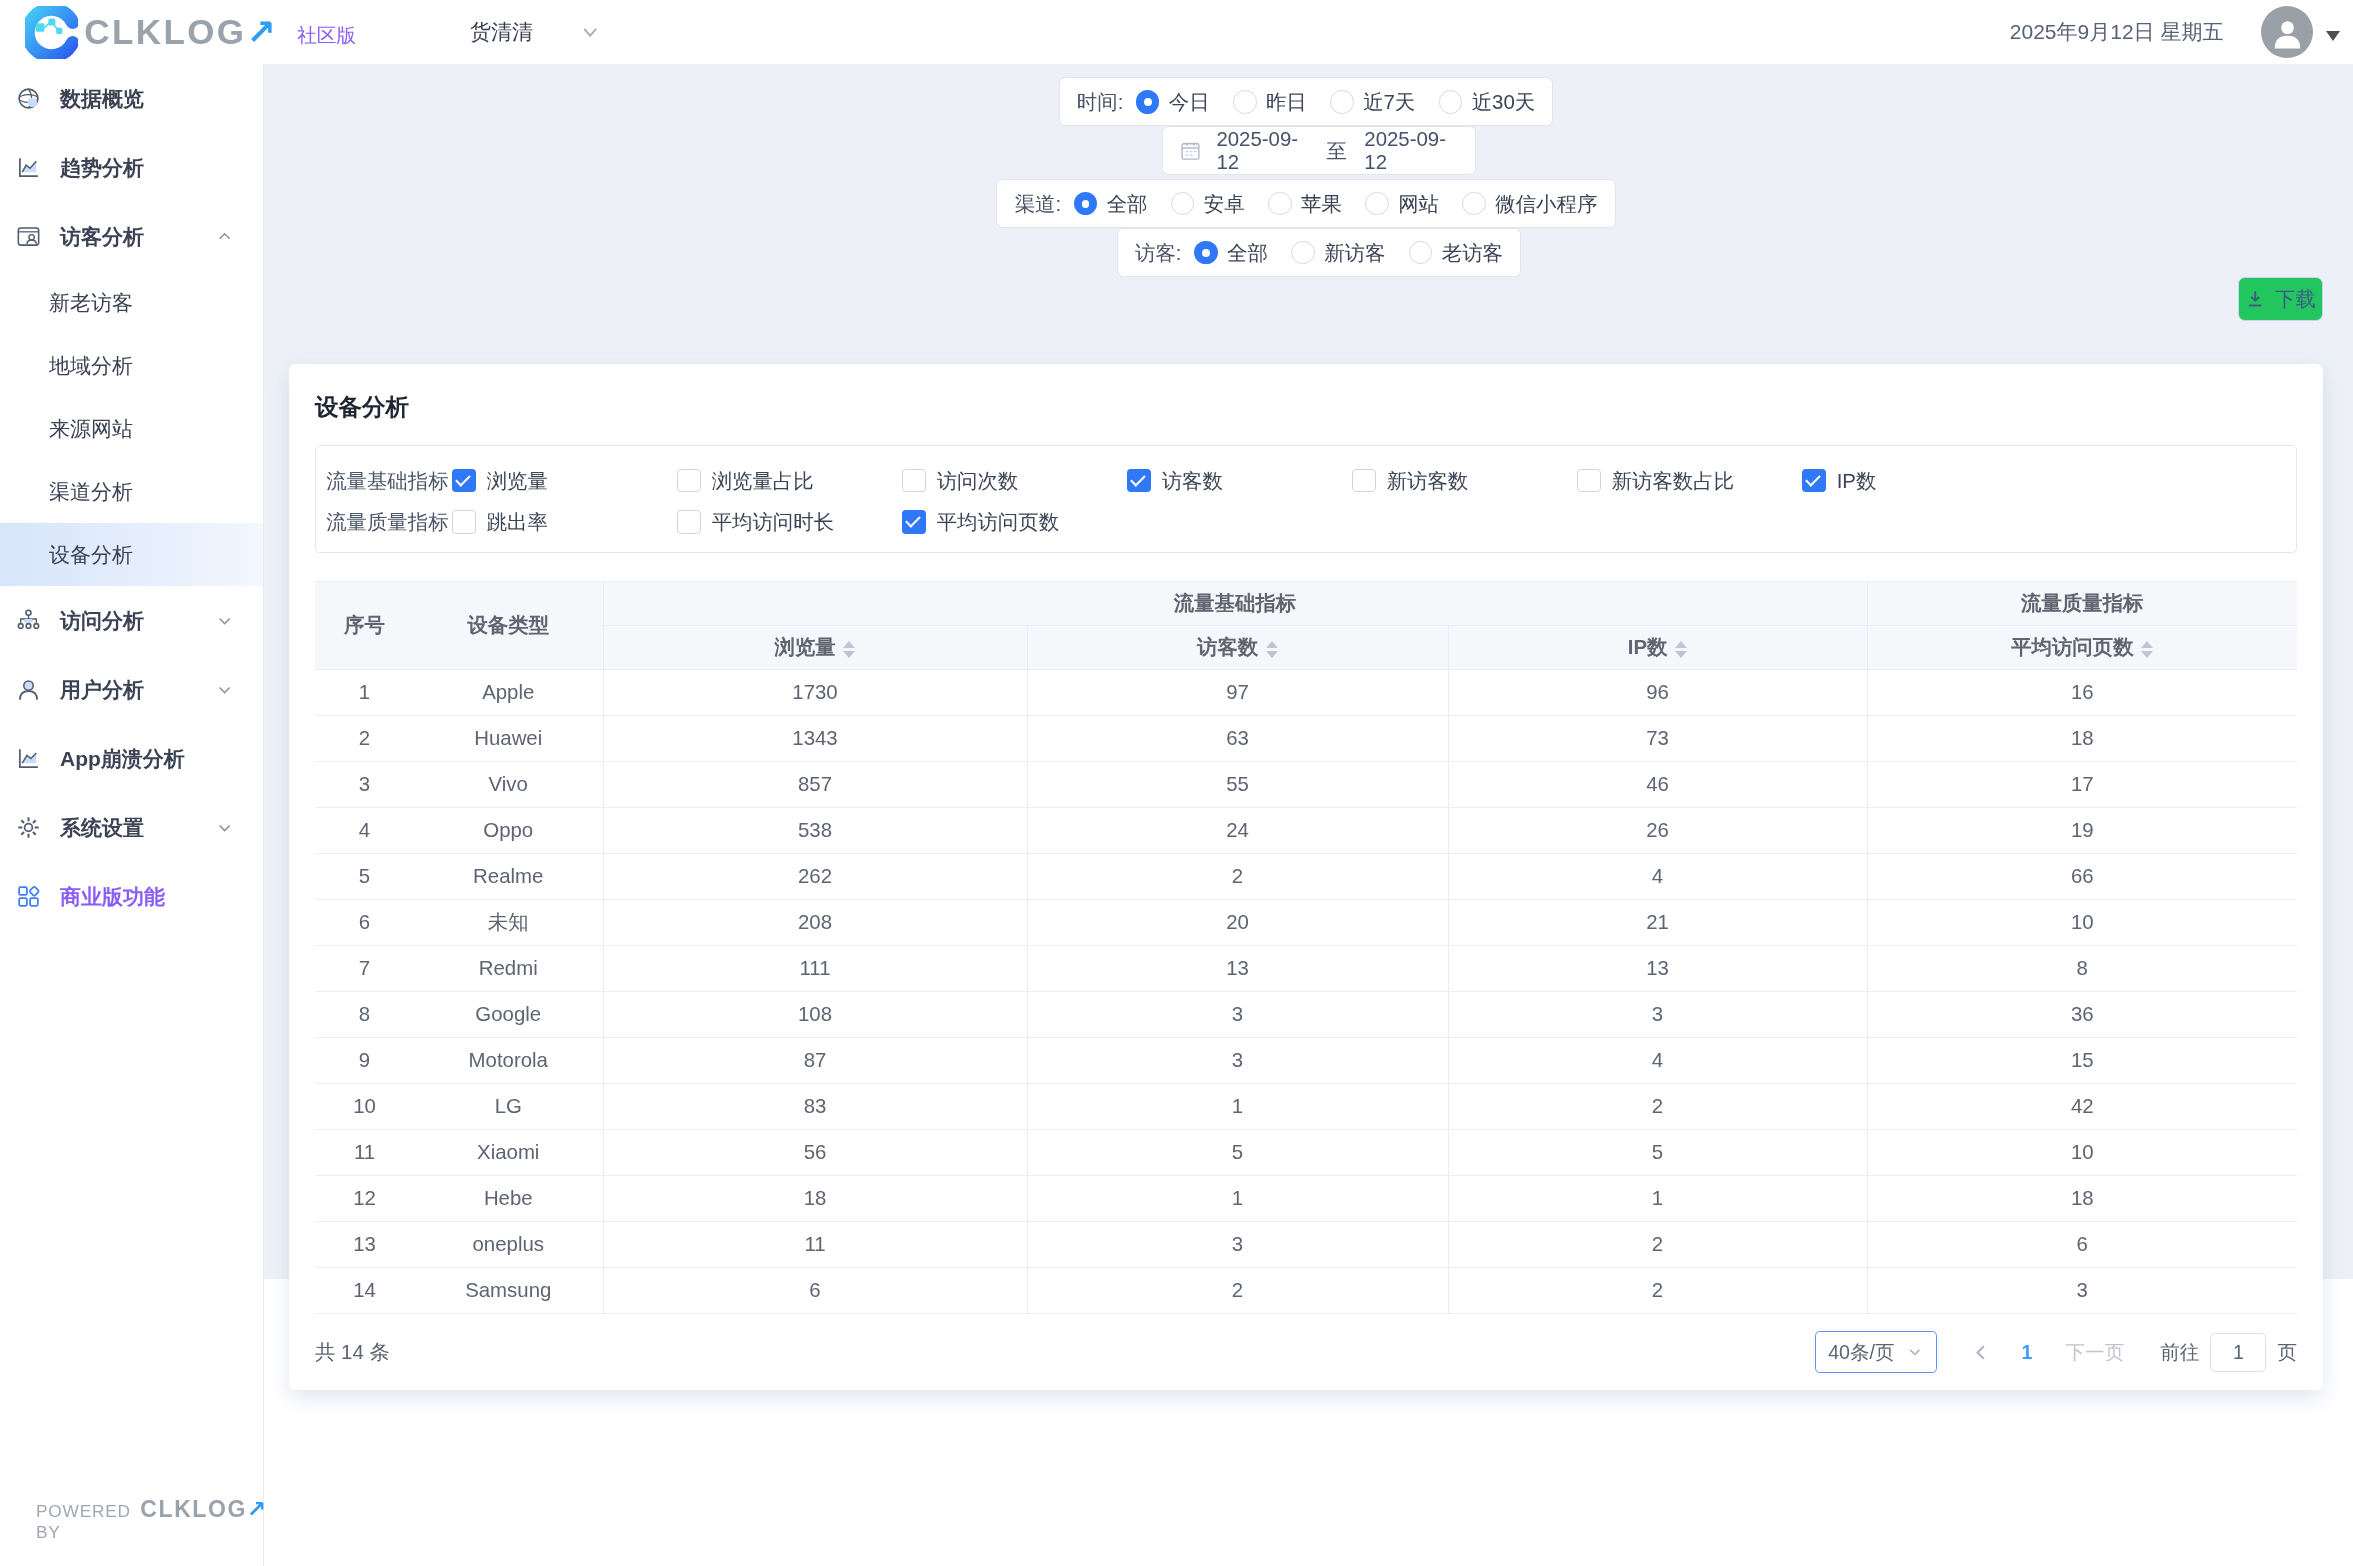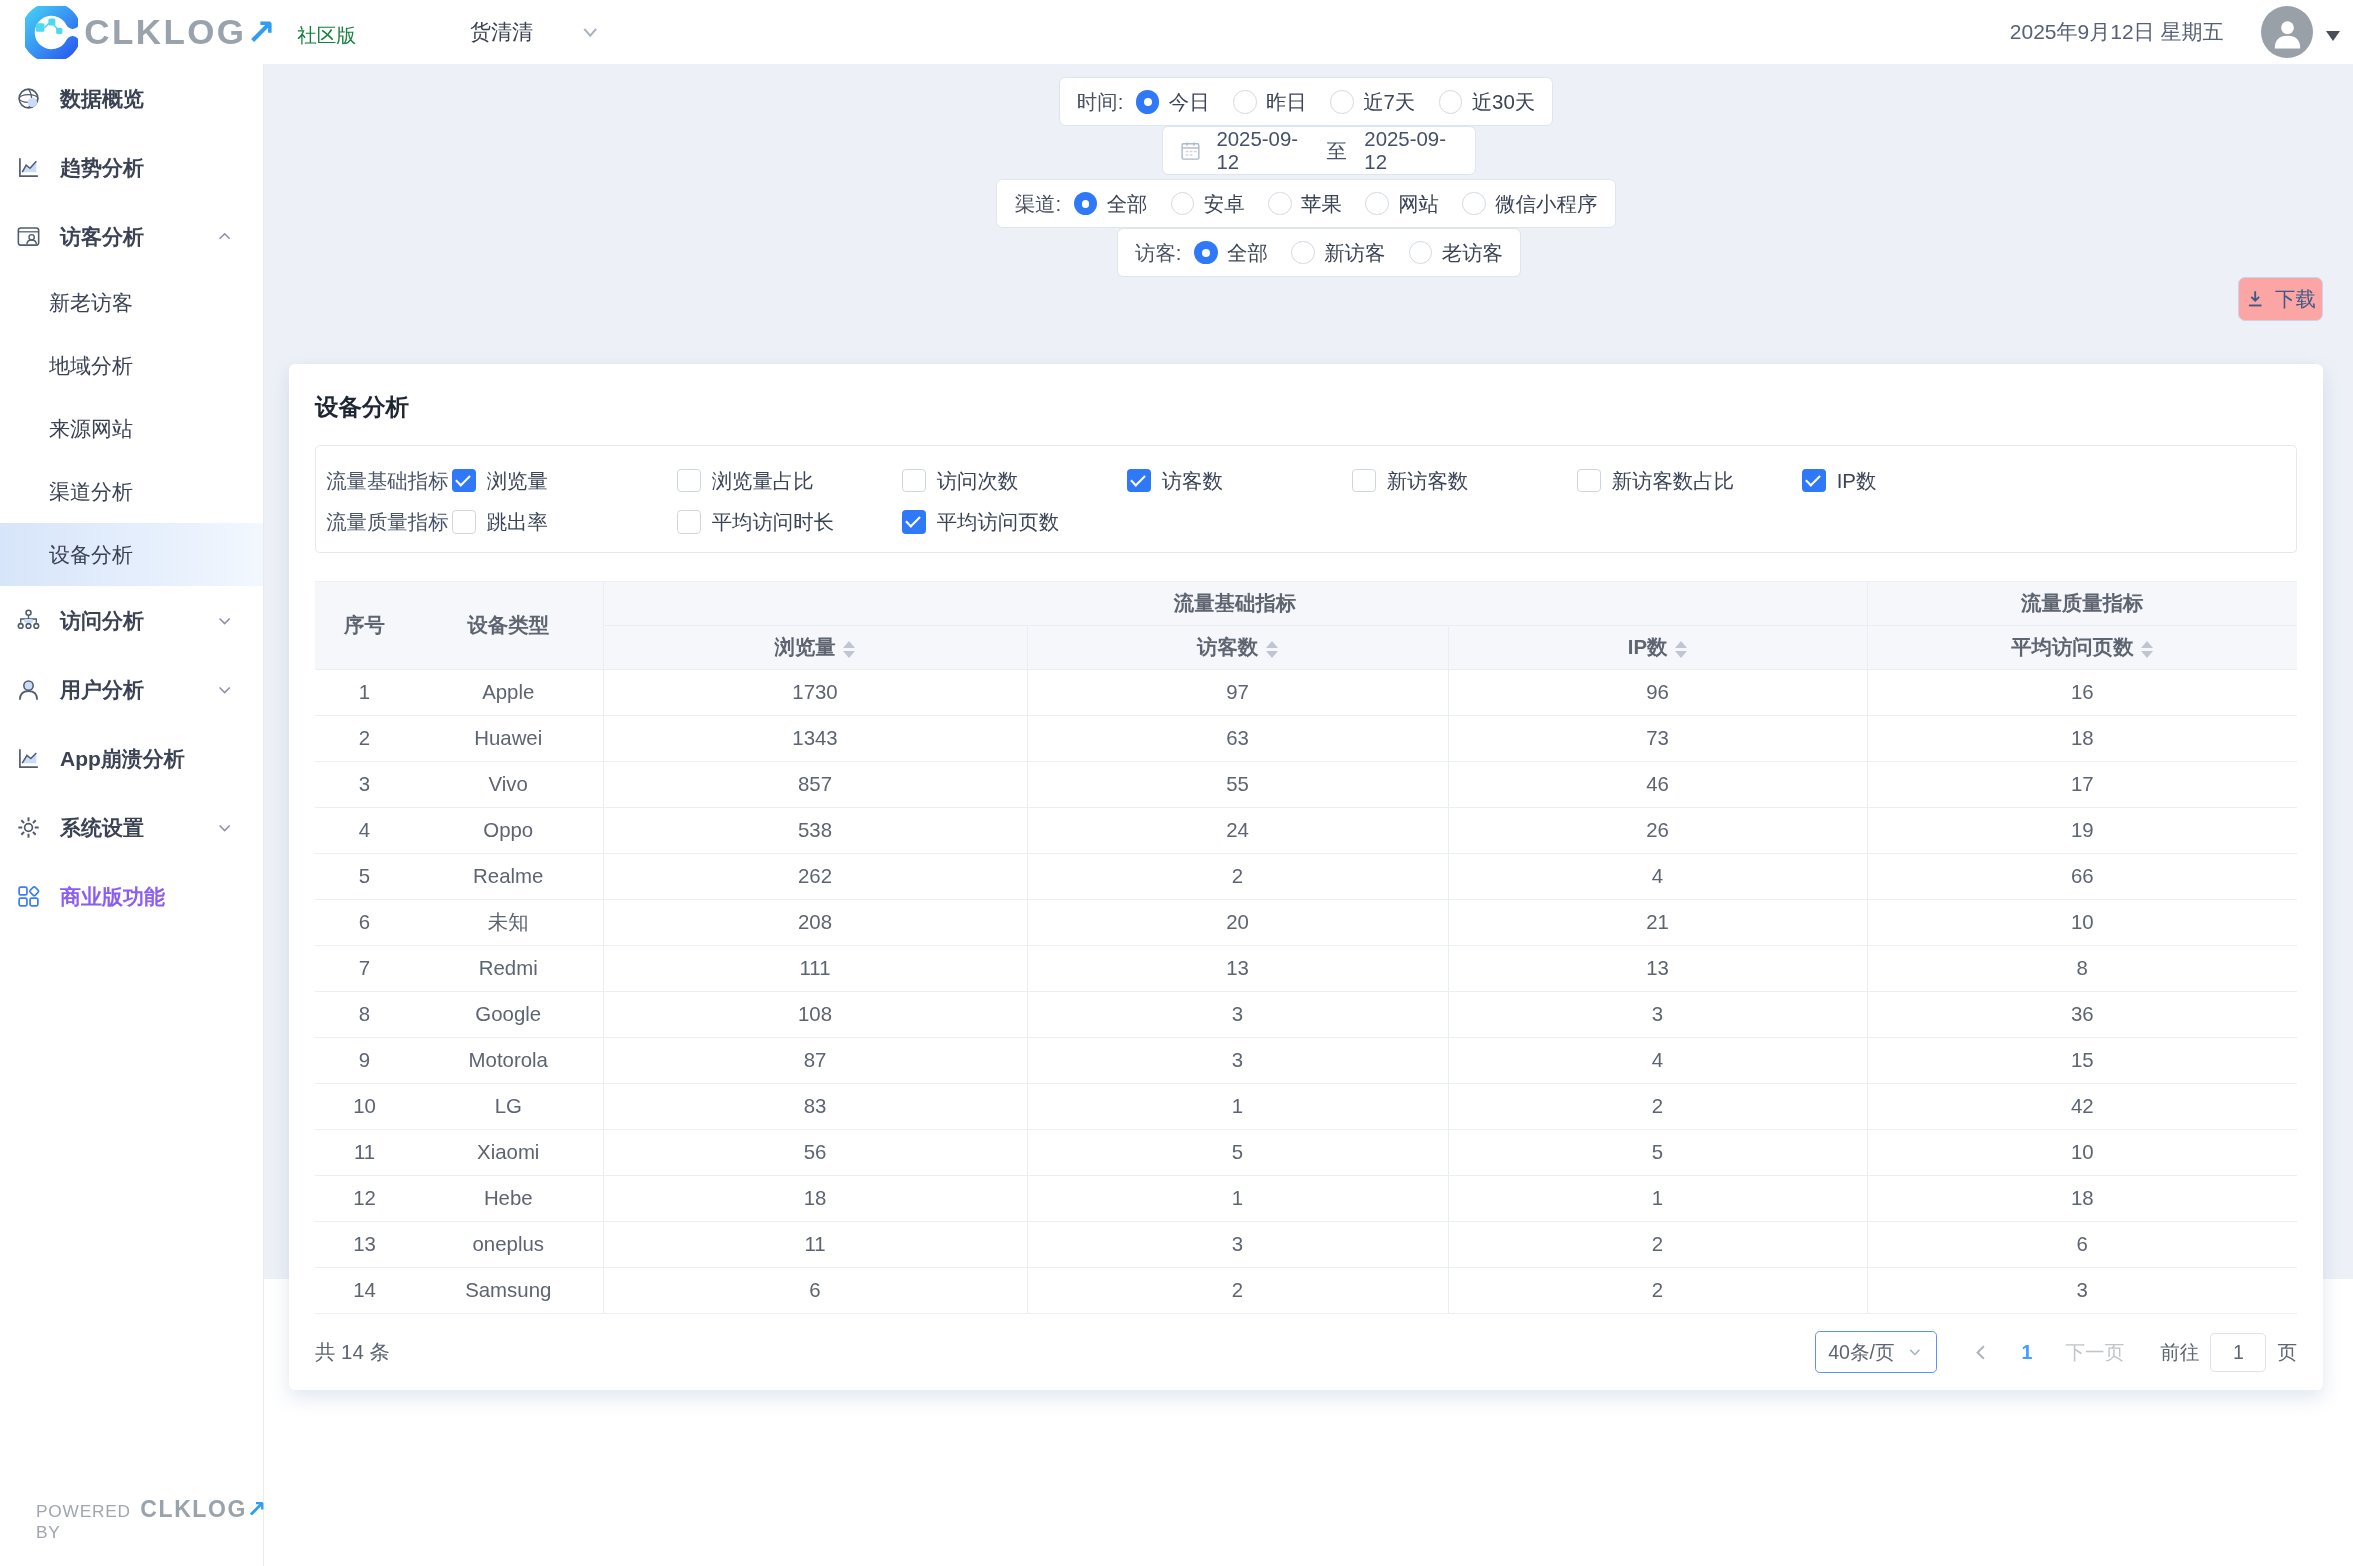--- a/index.html
+++ b/index.html
@@ -6,21 +6,21 @@
   html,body { width:2354px; height:1567px; background:#fff; font-family:"Liberation Sans","DejaVu Sans",sans-serif; color:#3b4456; overflow:hidden; }
   .page { position:relative; width:2354px; height:1567px; }
 
   
   .topbar { position:absolute; top:0; left:0; width:2354px; height:64px; background:#fff; display:flex; align-items:center; z-index:5; }
   .logo-area { display:flex; align-items:center; padding-left:25px; }
   .logo-mark { width:53px; height:53px; }
   .wordmark { position:relative; font-weight:bold; color:#9aa2ac; letter-spacing:2.4px; }
   .topbar .wordmark { font-size:35px; margin-left:6.3px; }
   .wordmark .arrow { color:#2f9df4; font-weight:bold; }
-  .edition { font-size:19.6px; color:#15803d; margin-left:19px; margin-top:6.3px; }
+  .edition { font-size:19.6px; color:#8b5cf6; margin-left:19px; margin-top:6.3px; }
   .project-select { display:flex; align-items:center; gap:47px; margin-left:114px; font-size:21px; color:#3a4252; cursor:pointer; }
   .chev { width:20.4px; height:20.4px; }
   .topbar-right { margin-left:auto; display:flex; align-items:center; padding-right:14px; }
   .topbar-date { font-size:21px; color:#566077; margin-right:38px; }
   .avatar { width:52px; height:52px; border-radius:50%; background:#9aa0a8; display:flex; align-items:center; justify-content:center; }
   .avatar svg { width:35px; height:35px; }
   .avatar-caret { width:0; height:0; border-left:7.8px solid transparent; border-right:7.8px solid transparent; border-top:10.2px solid #4a4f58; margin-left:12.6px; margin-top:7.8px; }
 
   
   .sidebar { position:absolute; top:64px; left:0; width:264px; height:1502px; background:#fff; border-right:0.8px solid #e8ebf0; z-index:4; }
@@ -42,21 +42,21 @@
   .fbox .flabel { color:#4a5365; margin-right:11px; }
   .radio-item { display:flex; align-items:center; margin-left:23.5px; cursor:pointer; }
   .radio-item:first-of-type { margin-left:1.6px; }
   .radio { width:23.5px; height:23.5px; border-radius:50%; border:1.6px solid #d3d9e3; background:#fff; margin-right:9.4px; position:relative; }
   .radio.on { border:none; background:#2f78f7; }
   .radio.on::after { content:""; position:absolute; left:7.8px; top:7.8px; width:7.8px; height:7.8px; border-radius:50%; background:#fff; }
   .datebox { margin-left:25px; width:314px; }
   .datebox .cal { width:23.5px; height:23.5px; margin-right:15.7px; }
   .datebox .dtxt { color:#46506a; }
   .datebox .sep { margin:0 17.3px; color:#46506a; }
-  .download-btn { margin-left:auto; display:flex; align-items:center; justify-content:center; gap:9.4px; width:85px; height:44px; background:#fca5a5; border:0.8px solid #c7d5ef; border-radius:7px; font-size:20.4px; color:#3c5a85; cursor:pointer; }
+  .download-btn { margin-left:auto; display:flex; align-items:center; justify-content:center; gap:9.4px; width:85px; height:44px; background:#22c55e; border:0.8px solid #c7d5ef; border-radius:7px; font-size:20.4px; color:#3c5a85; cursor:pointer; }
   .download-btn svg { width:20.4px; height:20.4px; }
 
   
   .card { margin-top:43px; background:#fff; border-radius:6.3px; box-shadow:0 7.8px 19px rgba(90,120,170,0.18); padding:23.5px 26px 28px; height:1026px; }
   .card-title { font-size:23.5px; font-weight:bold; color:#1f2633; margin:3.1px 0 22px; }
   .metric-panel { border:0.8px solid #e3e8f0; border-radius:4.7px; padding:17.3px 10.2px 12.6px; }
   .metric-row { display:flex; align-items:center; height:35px; }
   .metric-row + .metric-row { margin-top:6.3px; }
   .g-label { width:126px; font-size:20.4px; color:#4a5468; flex:0 0 126px; }
   .metric-item { display:flex; align-items:center; width:225px; cursor:pointer; }

